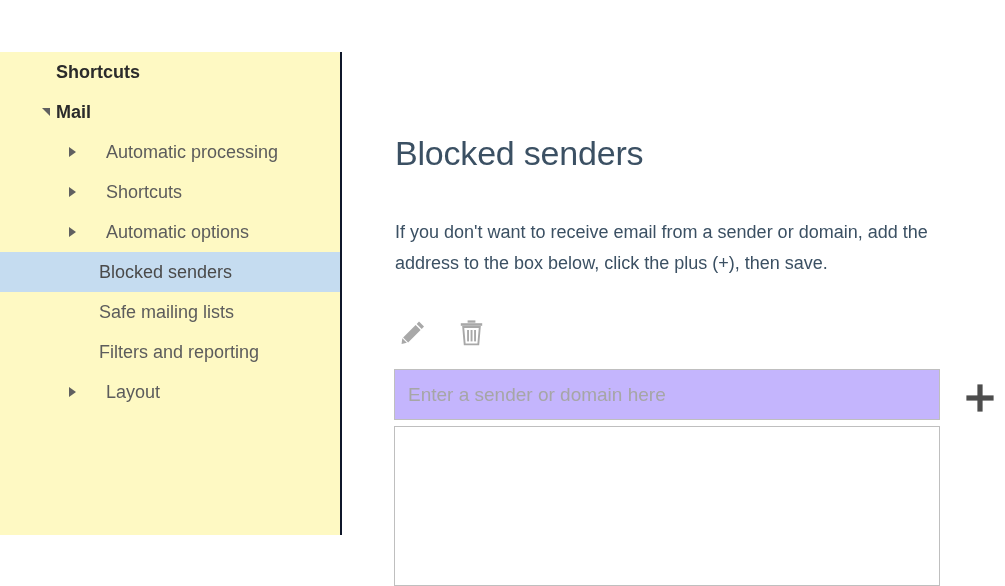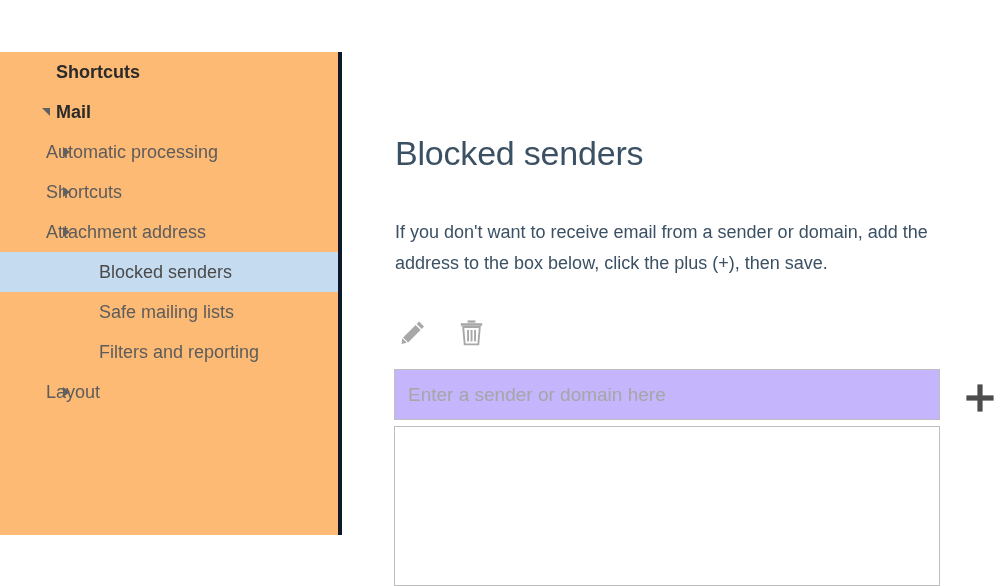--- a/index.html
+++ b/index.html
@@ -45,37 +45,37 @@
     white-space: nowrap;
   }
 
   
   #sidebar {
     position: absolute;
     left: 0;
     top: 52px;
     width: 342px;
     height: 483px;
-    background: #fdba74;
-    border-right: 4px solid #0f172a;
+    background: #fef9c3;
+    border-right: 2px solid #0f172a;
     box-sizing: border-box;
   }
   .nav-item {
     position: relative;
     height: 40px;
     line-height: 40px;
     white-space: nowrap;
     cursor: pointer;
   }
   .nav-item .nav-label {
     font-size: 18px;
     color: #5c5c5c;
   }
   .nav-item.level-0 { padding-left: 56px; }
-  .nav-item.level-1 { padding-left: 46px; }
+  .nav-item.level-1 { padding-left: 100px; margin-left: 6px; }
   .nav-item.level-2 { padding-left: 99px; }
 
   .nav-item.bold .nav-label {
     font-weight: bold;
     color: #2b2b2b;
   }
   .nav-item.selected {
     background: #c5dcf0;
   }
   .nav-item.selected .nav-label {
@@ -250,21 +250,21 @@
     <span class="nav-label">Automatic processing</span>
   </div>
 
   <div class="nav-item level-1">
     <span class="tri collapsed"></span>
     <span class="nav-label">Shortcuts</span>
   </div>
 
   <div class="nav-item level-1">
     <span class="tri collapsed"></span>
-    <span class="nav-label">Attachment address</span>
+    <span class="nav-label">Automatic options</span>
   </div>
 
 
   <div class="nav-item level-2 selected">
     <span class="nav-label">Blocked senders</span>
   </div>
 
   <div class="nav-item level-2">
     <span class="nav-label">Safe mailing lists</span>
   </div>

